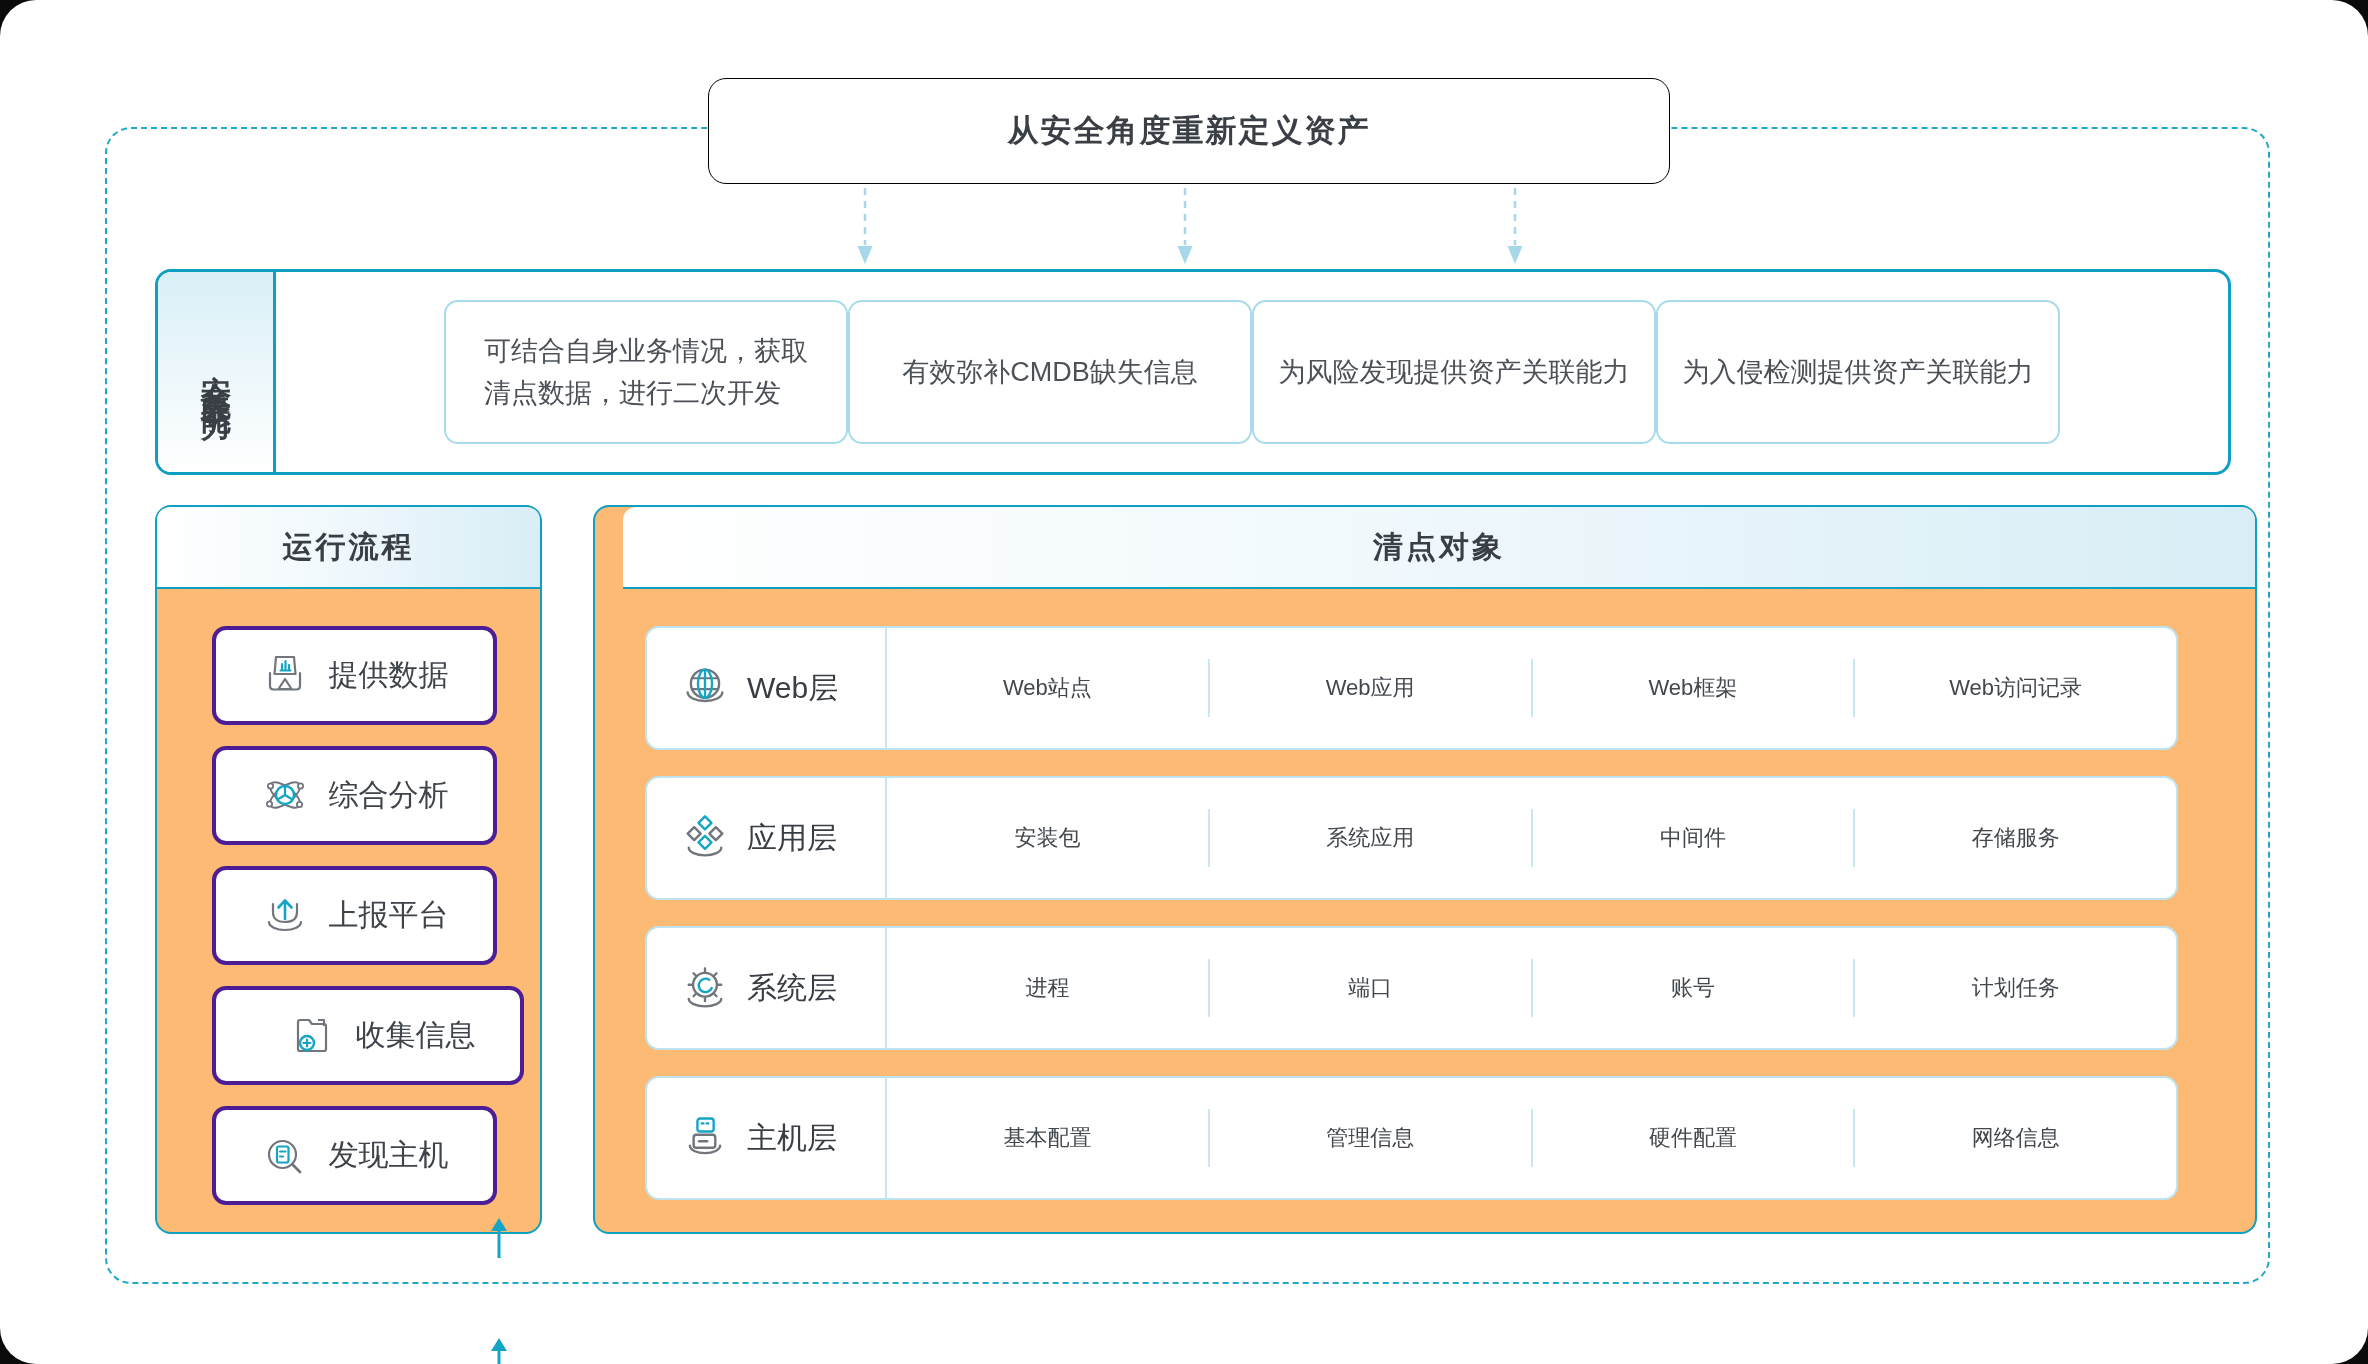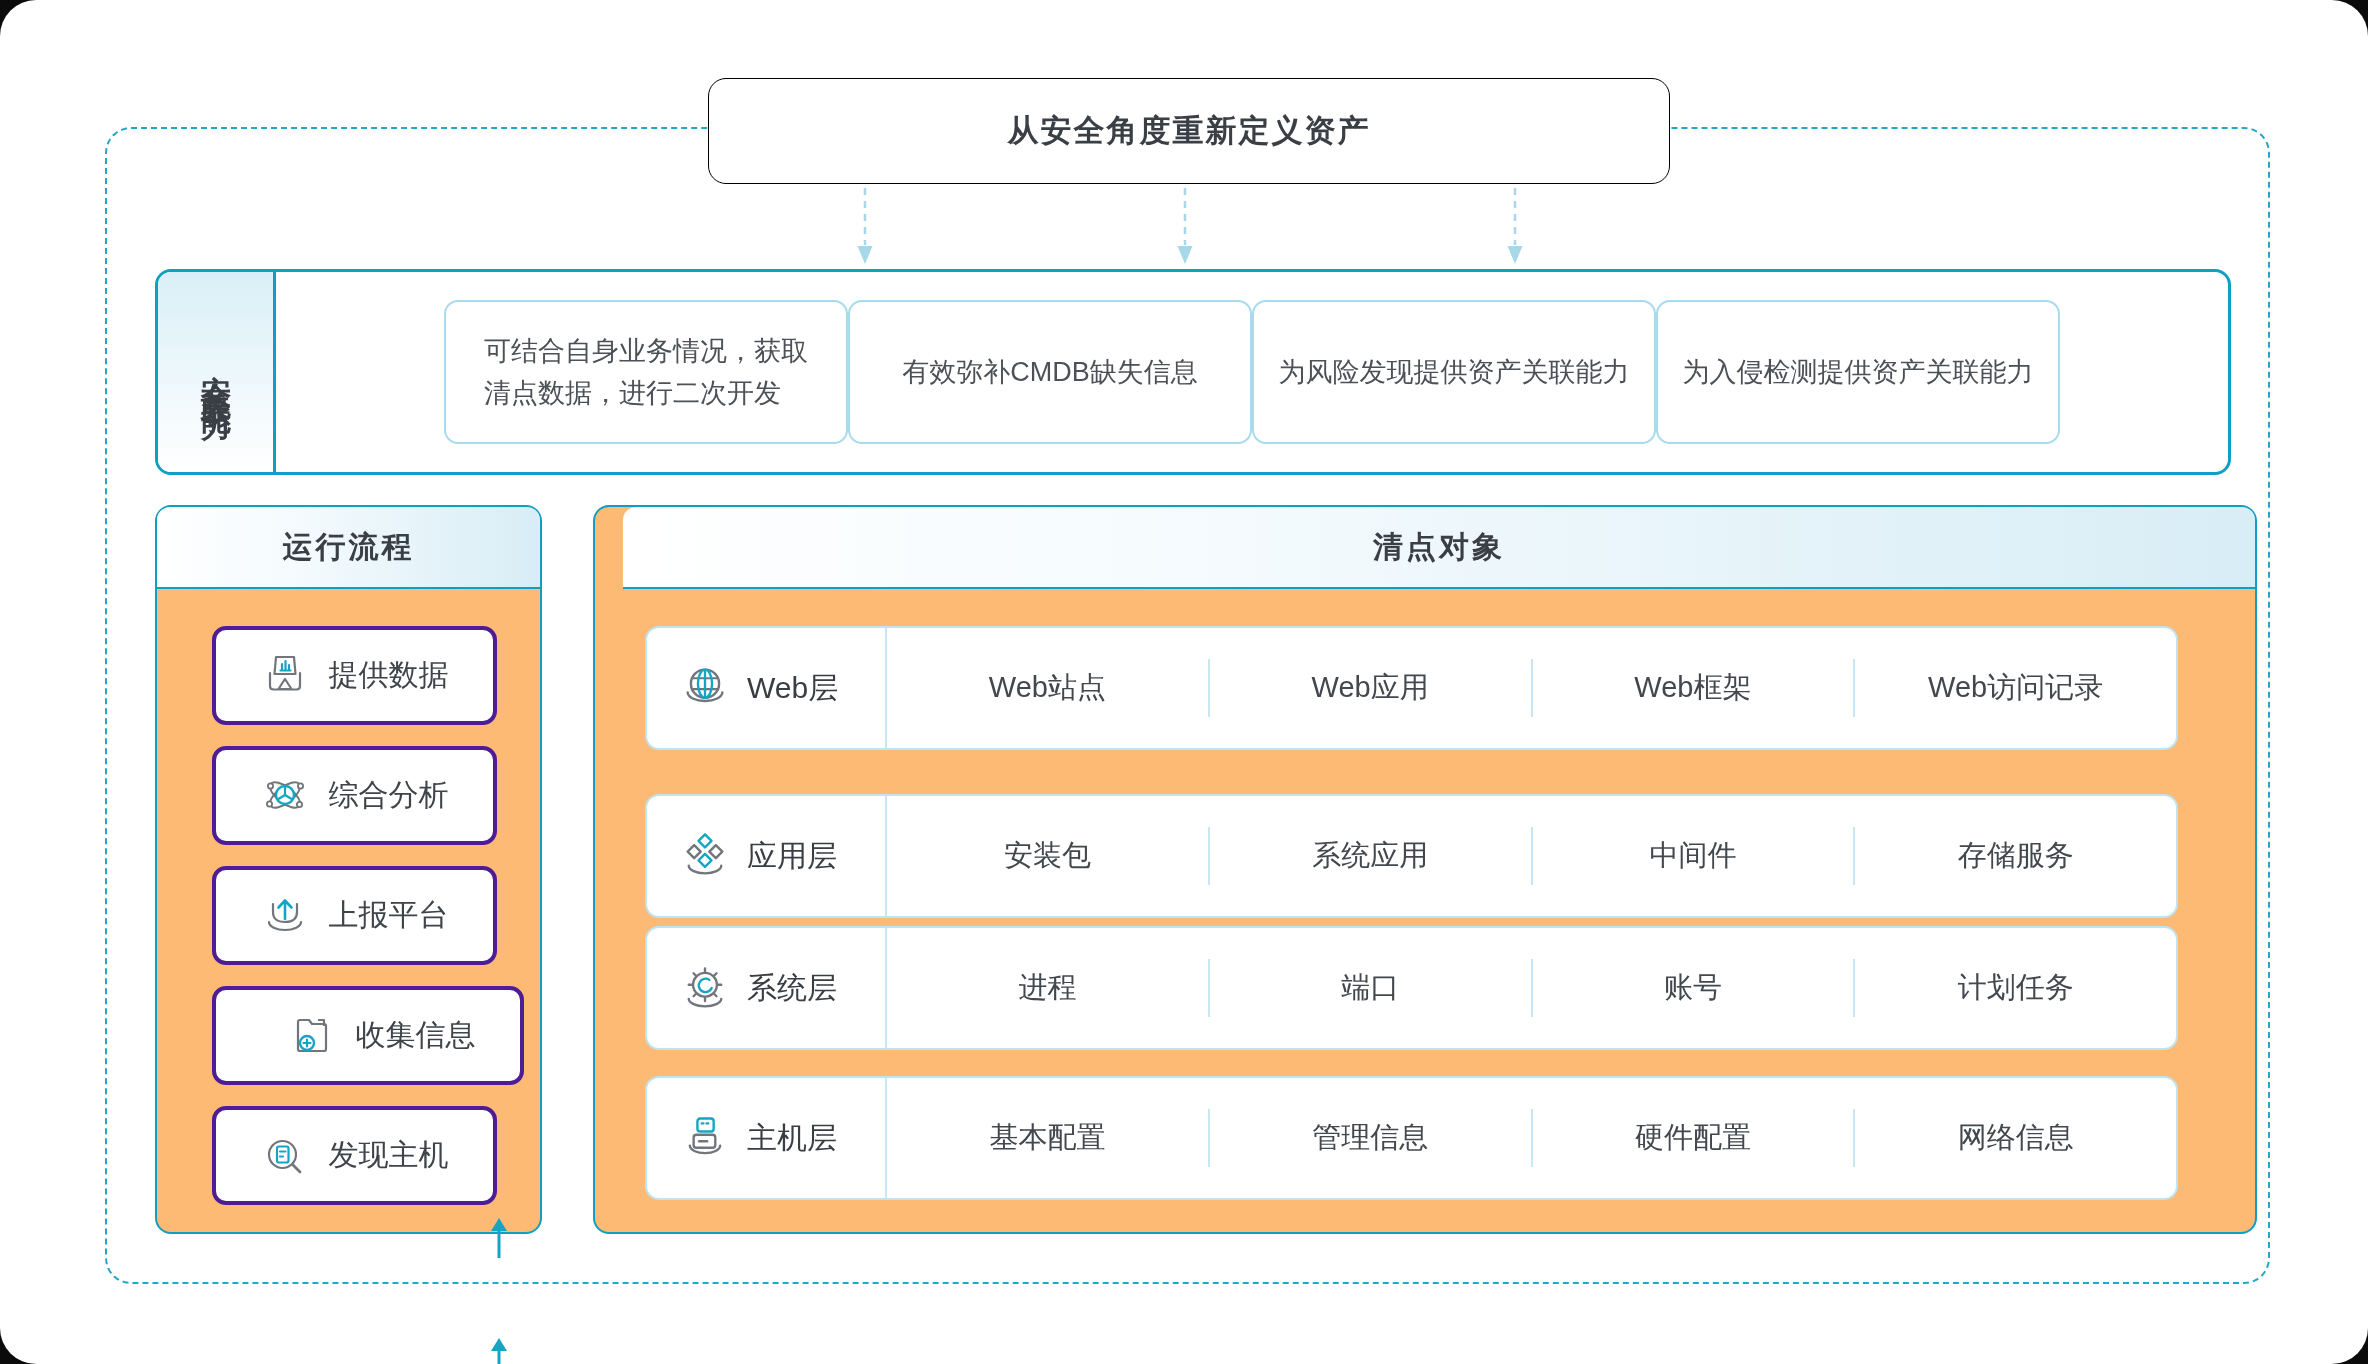--- a/index.html
+++ b/index.html
@@ -45,21 +45,21 @@
              background:#fff;display:flex;align-items:center;justify-content:center;gap:20px;}
   .flow-item .lbl{font-size:30px;color:#3f444a;}
   .flow-arrow{position:absolute;left:331px;width:22px;height:40px;}
 
   
   .inv-row{position:absolute;left:50px;width:1529px;height:120px;border:2px solid #bfe3f0;border-radius:14px;
            background:#fff;display:flex;align-items:stretch;}
   .inv-label{width:240px;border-right:2px solid #c9e7f2;display:flex;align-items:center;gap:16px;padding-left:32px;box-sizing:border-box;}
   .inv-label .lbl{font-size:30px;color:#393e44;font-weight:400;}
   .inv-cells{flex:1;display:flex;align-items:center;}
-  .inv-cell{flex:1;display:flex;align-items:center;justify-content:center;font-size:29px;color:#43484e;}
+  .inv-cell{flex:1;display:flex;align-items:center;justify-content:center;font-size:22px;color:#43484e;}
   .cell-div{width:2px;height:58px;background:#c9e7f2;align-self:center;}
 
   svg{display:block;}
 </style>
 </head>
 <body>
 
 <div class="stage">
 
   <div class="outer-frame"></div>
@@ -193,21 +193,21 @@
         <div class="inv-cell">Web站点</div>
         <div class="cell-div"></div>
         <div class="inv-cell">Web应用</div>
         <div class="cell-div"></div>
         <div class="inv-cell">Web框架</div>
         <div class="cell-div"></div>
         <div class="inv-cell">Web访问记录</div>
       </div>
     </div>
 
-    <div class="inv-row" style="top:287px;">
+    <div class="inv-row" style="top:269px;">
       <div class="inv-label">
         <svg width="52" height="48" viewBox="0 0 48 44">
           <path d="M24 2 L30 8 L24 14 L18 8 Z" fill="none" stroke="#14a5c5" stroke-width="2.2" stroke-linejoin="round"></path>
           <path d="M14 12 L20 18 L14 24 L8 18 Z" fill="none" stroke="#71767d" stroke-width="2.2" stroke-linejoin="round"></path>
           <path d="M34 12 L40 18 L34 24 L28 18 Z" fill="none" stroke="#71767d" stroke-width="2.2" stroke-linejoin="round"></path>
           <path d="M24 20 L30 26 L24 32 L18 26 Z" fill="none" stroke="#14a5c5" stroke-width="2.2" stroke-linejoin="round"></path>
           <path d="M9 31 a15 7 0 0 0 30 0" fill="none" stroke="#71767d" stroke-width="2.2" stroke-linecap="round"></path>
         </svg>
         <span class="lbl">应用层</span>
       </div>

